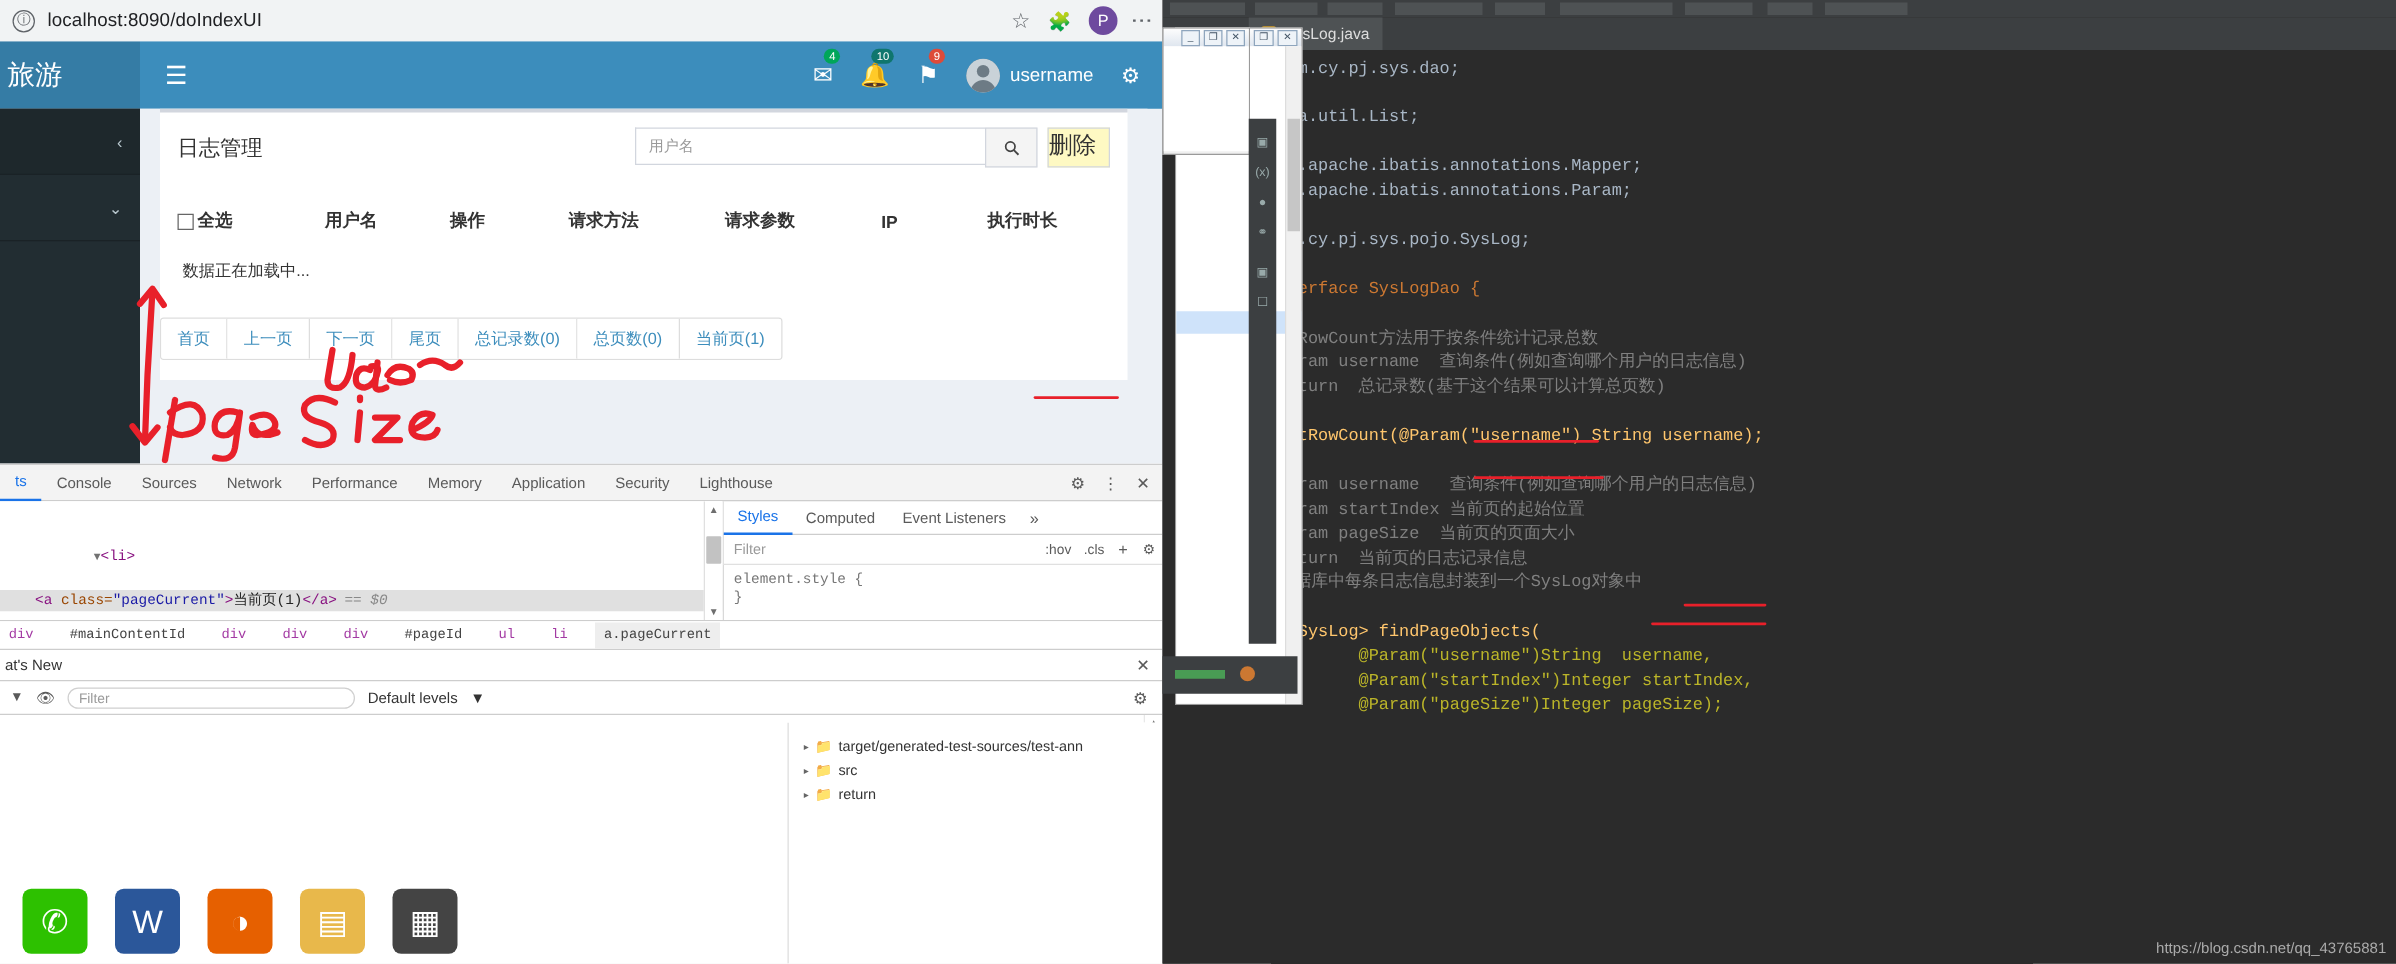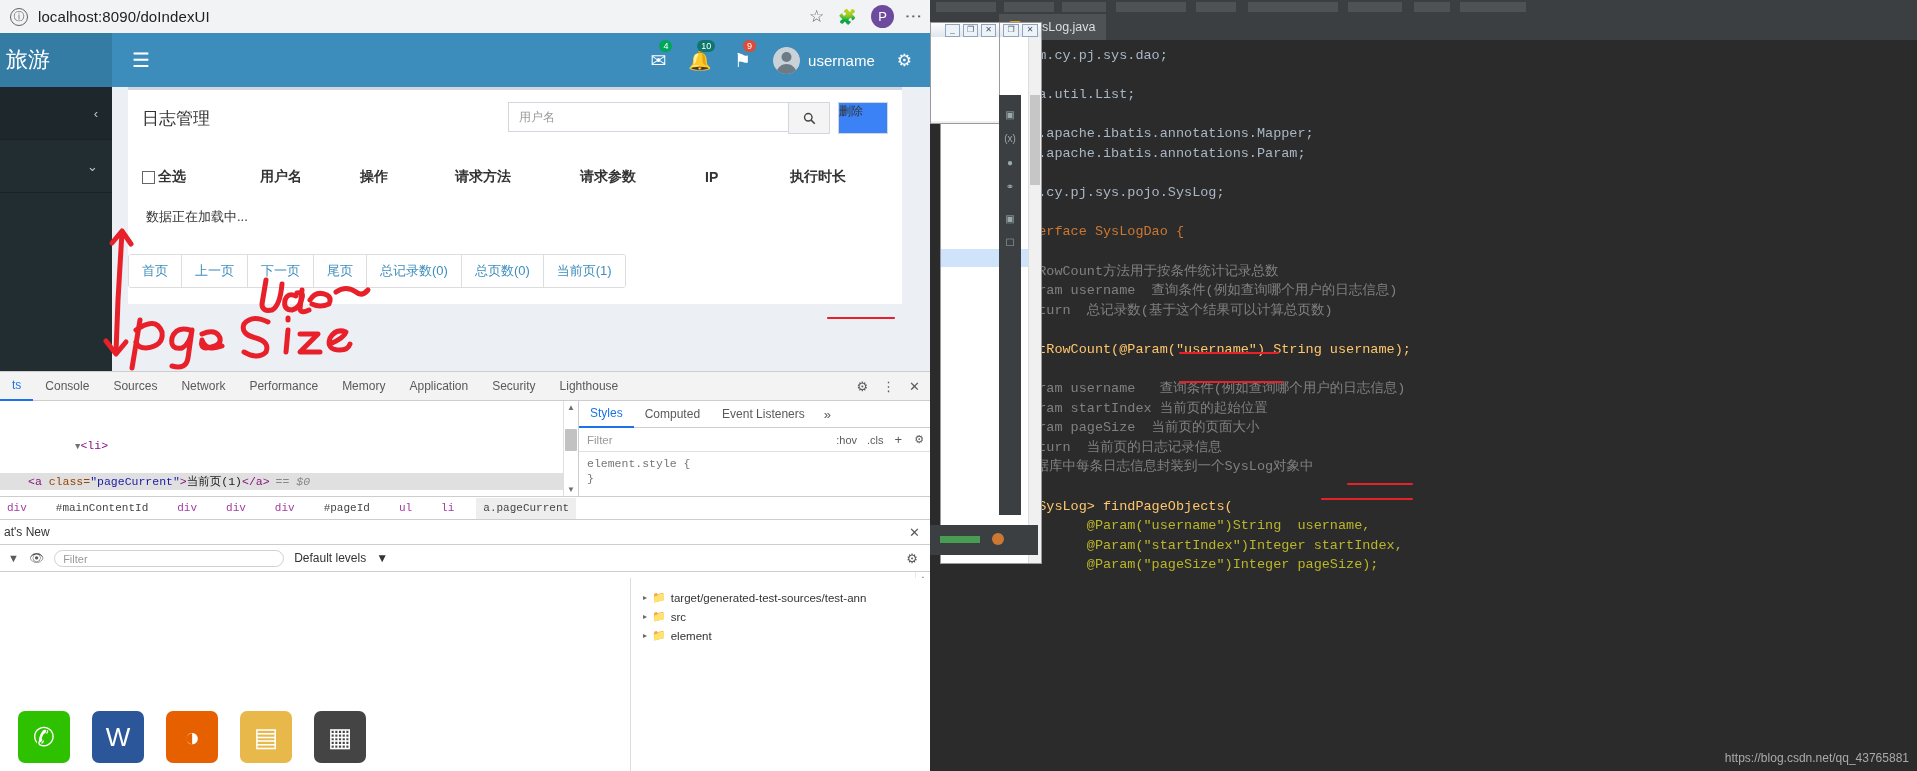--- a/index.html
+++ b/index.html
@@ -50,22 +50,22 @@
 
   #card{margin:0 16px;background:#fff;border-top:3px solid #d2d6de;min-height:200px;position:relative;}
   #cardhead{display:flex;align-items:center;padding:12px 14px 6px 14px;}
   #cardtitle{font-size:17px;color:#333;}
   #searchgrp{margin-left:auto;display:flex;align-items:stretch;}
   #searchinput{width:280px;height:30px;border:1px solid #d2d6de;border-right:none;
      font-size:12px;padding:0 10px;color:#555;outline:none;box-sizing:border-box;}
   #searchinput::placeholder{color:#999;}
   #searchbtn{width:40px;height:30px;border:1px solid #d2d6de;background:#f4f4f4;color:#444;
      font-size:13px;cursor:pointer;display:flex;align-items:center;justify-content:center;}
-  #delbtn{width:48px;height:30px;margin-left:8px;border:1px solid #d2d6de;background:#3b82f6;color:#333;
-     font-size:12px;cursor:pointer;}
+  #delbtn{width:48px;height:30px;margin-left:8px;border:1px solid #d2d6de;background:#fef9c3;color:#333;
+     font-size:19px;cursor:pointer;}
   table#logtbl{width:100%;border-collapse:collapse;margin-top:20px;}
   table#logtbl th{font-size:14px;color:#333;font-weight:bold;text-align:left;padding:8px 0 8px 0;}
   #thsel{display:flex;align-items:center;gap:3px;padding-left:14px;}
   .ckbox{width:11px;height:11px;border:1px solid #666;background:#fff;display:inline-block;}
   #loadingrow td{font-size:13px;color:#333;padding:14px 0 14px 18px;}
 
   #pagerwrap{display:flex;padding:14px 18px 16px 0;}
   #pager{display:flex;border:1px solid #ddd;border-radius:3px;overflow:hidden;}
   #pager a{display:block;padding:7px 13px;font-size:13px;color:#3c8dbc;border-right:1px solid #ddd;
      background:#fff;text-decoration:none;cursor:pointer;}
@@ -395,21 +395,21 @@
         <span>target/generated-test-sources/test-ann</span>
       </div>
       <div class="exrow">
         <span class="tri">▸</span>
         <span class="fold">📁</span>
         <span>src</span>
       </div>
       <div class="exrow">
         <span class="tri">▸</span>
         <span class="fold">📁</span>
-        <span>element</span>
+        <span>return</span>
       </div>
     </div>
 
   </div>
 </div>
 
 <div id="ide" class="abs">
   <div id="ideTopStrip" class="abs">
     <div class="ministrip" style="left:6px;width:60px"></div>
     <div class="ministrip" style="left:74px;width:50px"></div>

